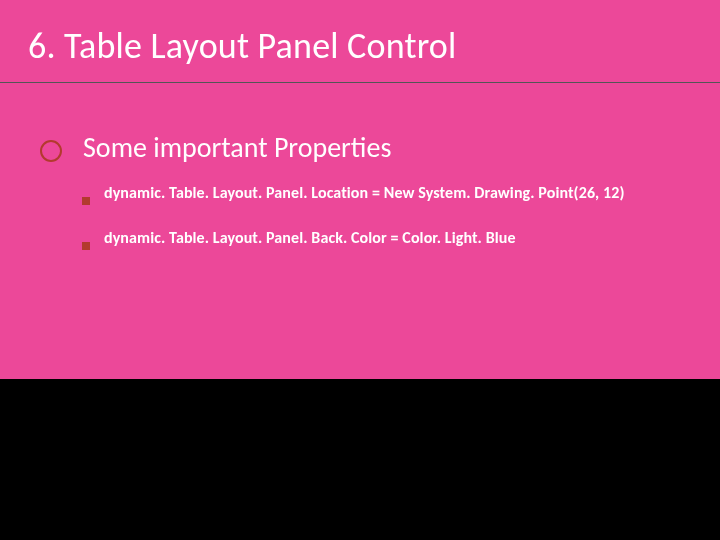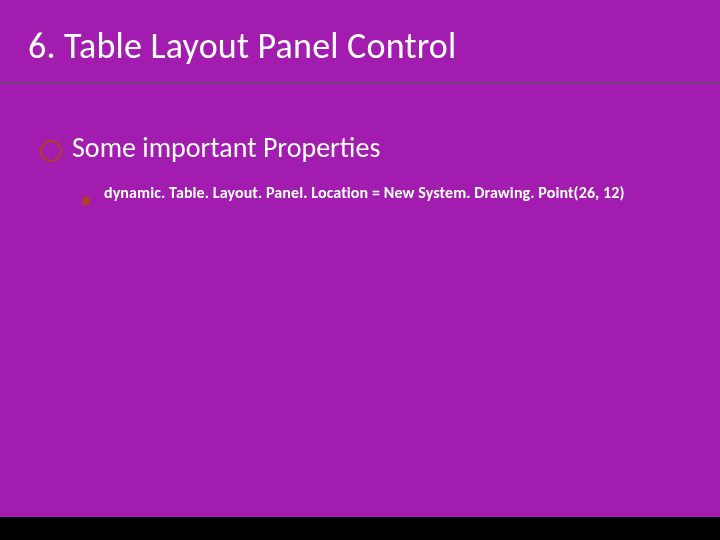--- a/index.html
+++ b/index.html
@@ -7,22 +7,22 @@
     padding: 0;
     width: 720px;
     height: 540px;
     background: #000;
     font-family: "Calibri", "Segoe UI", Arial, sans-serif;
     overflow: hidden;
   }
   .slide {
     position: relative;
     width: 720px;
-    height: 517px;
-    background: #a21caf;
+    height: 379px;
+    background: #ec4899;
     color: #fff;
   }
   .title-band {
     position: absolute;
     top: 18px;
     left: 0;
     right: 0;
     padding: 6px 0 14px 28px;
     border-bottom: 1px solid #555;
   }
@@ -35,20 +35,21 @@
   .body {
     position: absolute;
     top: 130px;
     left: 40px;
     right: 40px;
   }
   .level1 {
     display: flex;
     align-items: baseline;
     margin-bottom: 18px;
+    gap: 11px;
   }
   .level1 .bullet-circle {
     width: 18px;
     height: 18px;
     border: 2px solid #b33a2e;
     border-radius: 50%;
     flex: 0 0 auto;
     margin-right: 10px;
     position: relative;
     top: 5px;
@@ -100,16 +101,20 @@
 
     <div class="sublist">
 
       <div class="level2">
         <span class="bullet-square"></span>
         <span class="text">dynamic. Table. Layout. Panel. Location = New System. Drawing. Point(26, 12)</span>
       </div>
 
 
 
+      <div class="level2">
+        <span class="bullet-square"></span>
+        <span class="text">dynamic. Table. Layout. Panel. Back. Color = Color. Light. Blue</span>
+      </div>
 
     </div>
   </div>
 </div>
 
 </body></html>

